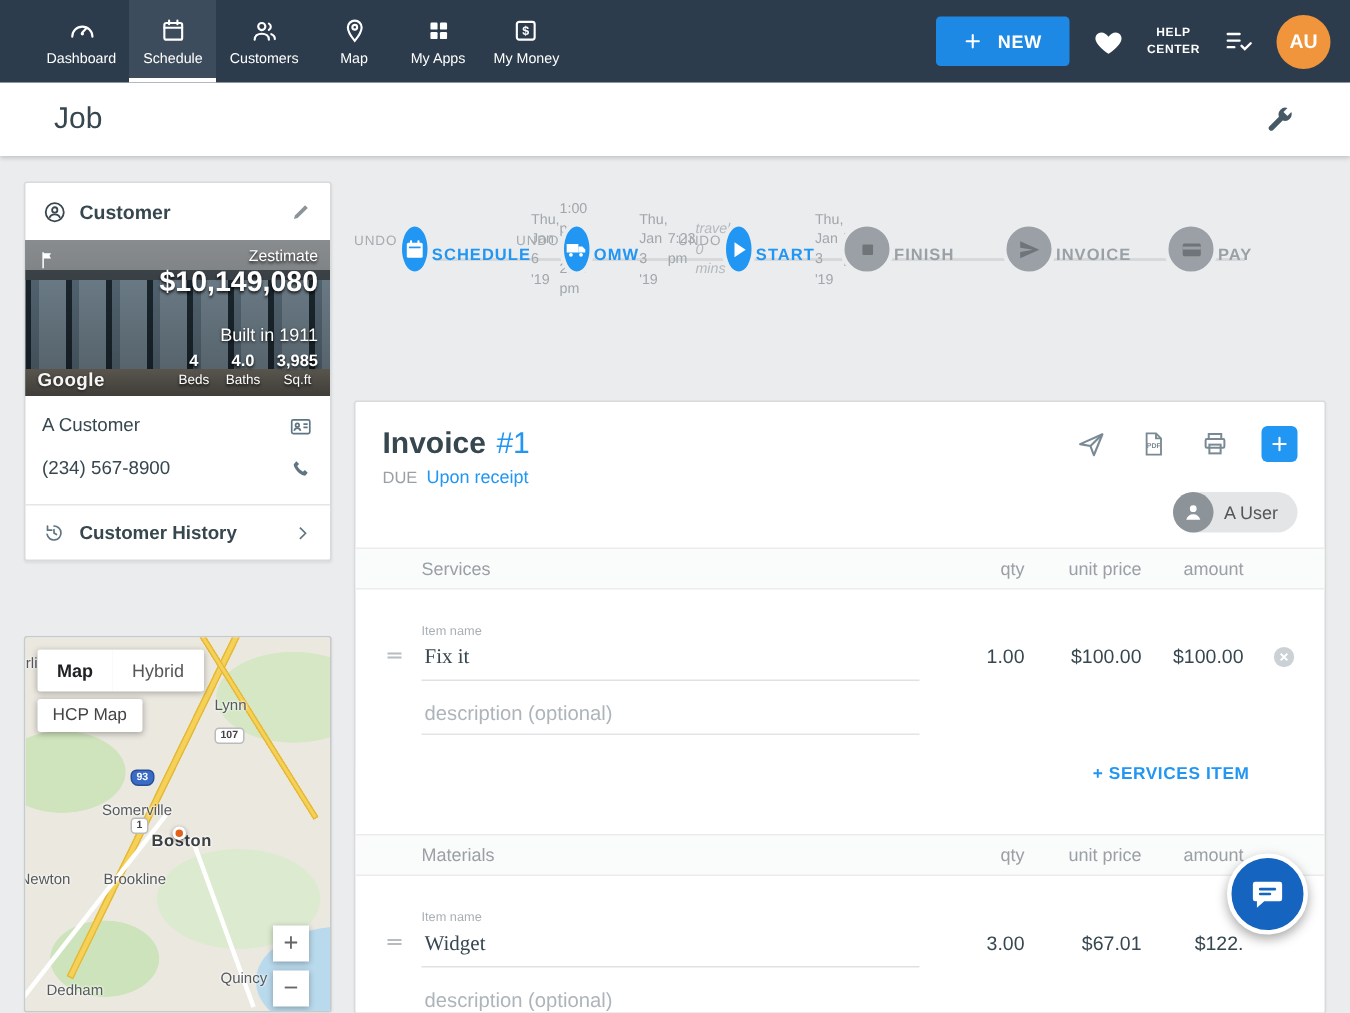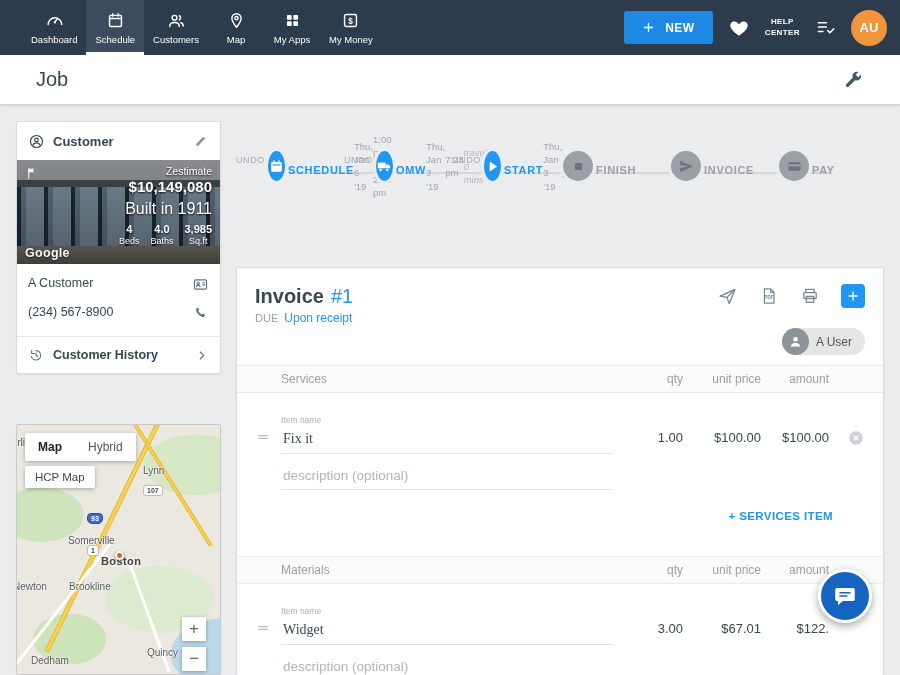--- a/index.html
+++ b/index.html
@@ -36,22 +36,22 @@
   .icon-btn { color:#8a9499; cursor:pointer; }
   .photo { height:104px; position:relative; overflow:hidden; color:#fff; cursor:default;
     background:
       linear-gradient(rgba(0,0,0,.18), rgba(0,0,0,.42)),
       linear-gradient(180deg, #a7abae 0, #a7abae 20px, #4c555b 20px, #4c555b 27px, rgba(0,0,0,0) 27px, rgba(0,0,0,0) 86px, #8f897d 86px, #6e6a62 104px),
       repeating-linear-gradient(90deg, #22303a 0 4px, #6a8090 4px 9px, #8ba0ae 9px 27px);
   }
   .photo-flag { position:absolute; left:8px; top:6px; }
   .zest { position:absolute; right:8px; top:5px; text-align:right; text-shadow:0 1px 2px rgba(0,0,0,.85); }
   .zest-label { font-size:10.5px; }
-  .zest-value { font-size:15px; font-weight:bold; margin-top:1px; }
-  .zest-built { font-size:16px; margin-top:5px; }
+  .zest-value { font-size:19px; font-weight:bold; margin-top:1px; }
+  .zest-built { font-size:12px; margin-top:16px; }
   .zest-stats { display:flex; justify-content:flex-end; gap:11px; margin-top:5px; }
   .zstat { text-align:center; }
   .zstat-v { font-size:11px; font-weight:bold; }
   .zstat-l { font-size:9px; margin-top:1px; }
   .gmark { position:absolute; left:8px; bottom:4px; font-size:12.5px; font-weight:bold; letter-spacing:.3px; color:#fff; opacity:.95; text-shadow:0 1px 2px rgba(0,0,0,.6); }
   .contact { padding:11px 11px 4px; }
   .crow { display:flex; align-items:flex-start; justify-content:space-between; margin-bottom:11px; }
   .crow .txt { font-size:12.5px; color:#37474f; line-height:1.35; }
   .crow .icon-btn { color:#5f7682; margin-top:1px; }
   .hist-row { border-top:1px solid #e3e5e7; height:37px; display:flex; align-items:center; gap:9px; padding:0 11px; cursor:pointer; }

